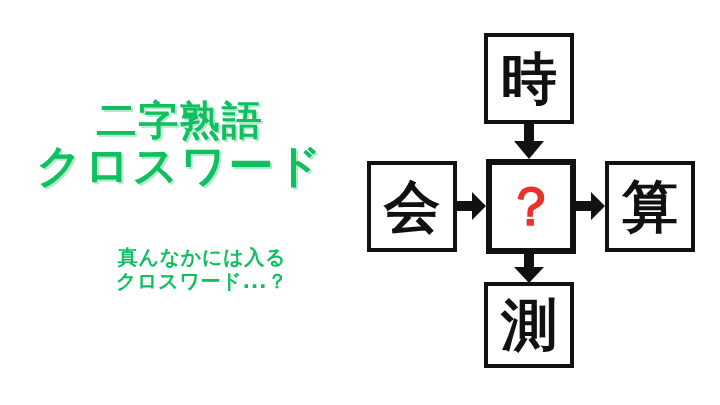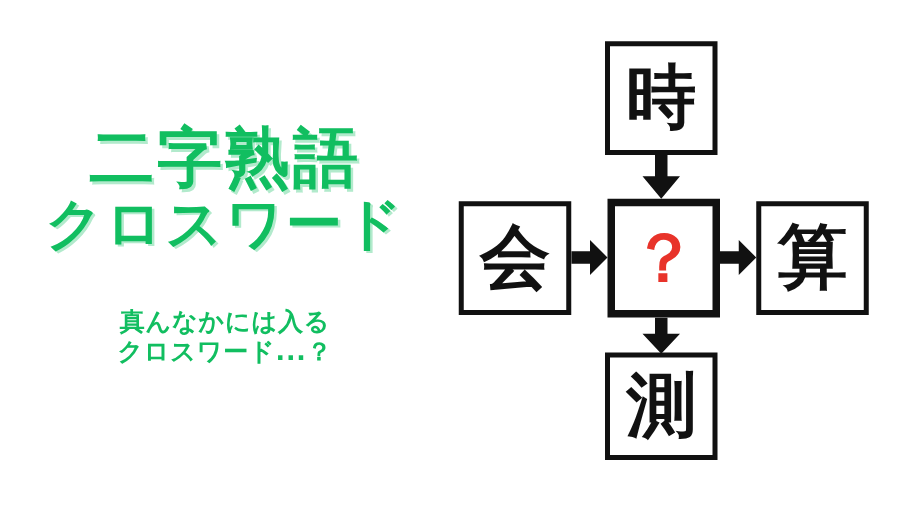--- a/index.html
+++ b/index.html
@@ -25,29 +25,30 @@
     text-align: center;
   }
   .title-line {
     color: #11BE60;
     font-weight: 700;
     line-height: 1.06;
     letter-spacing: 0.045em;
     text-shadow: 2px 2px 0 rgba(17,190,96,0.32);
     white-space: nowrap;
   }
-  .title-line-1 { font-size: 52px; font-family: Liberation Serif, serif; }
+  .title-line-1 { font-size: 40px; font-family: Liberation Serif, serif; }
   .title-line-2 { font-size: 45px; }
 
   .subtitle-block {
     position: absolute;
     left: 0px;
     top: 246px;
     width: 360px;
     text-align: center;
+    padding-left: 22px;
   }
   .subtitle-line {
     color: #11BE60;
     font-weight: 700;
     font-size: 20px;
     line-height: 1.18;
     letter-spacing: 0.035em;
     white-space: nowrap;
   }
 

